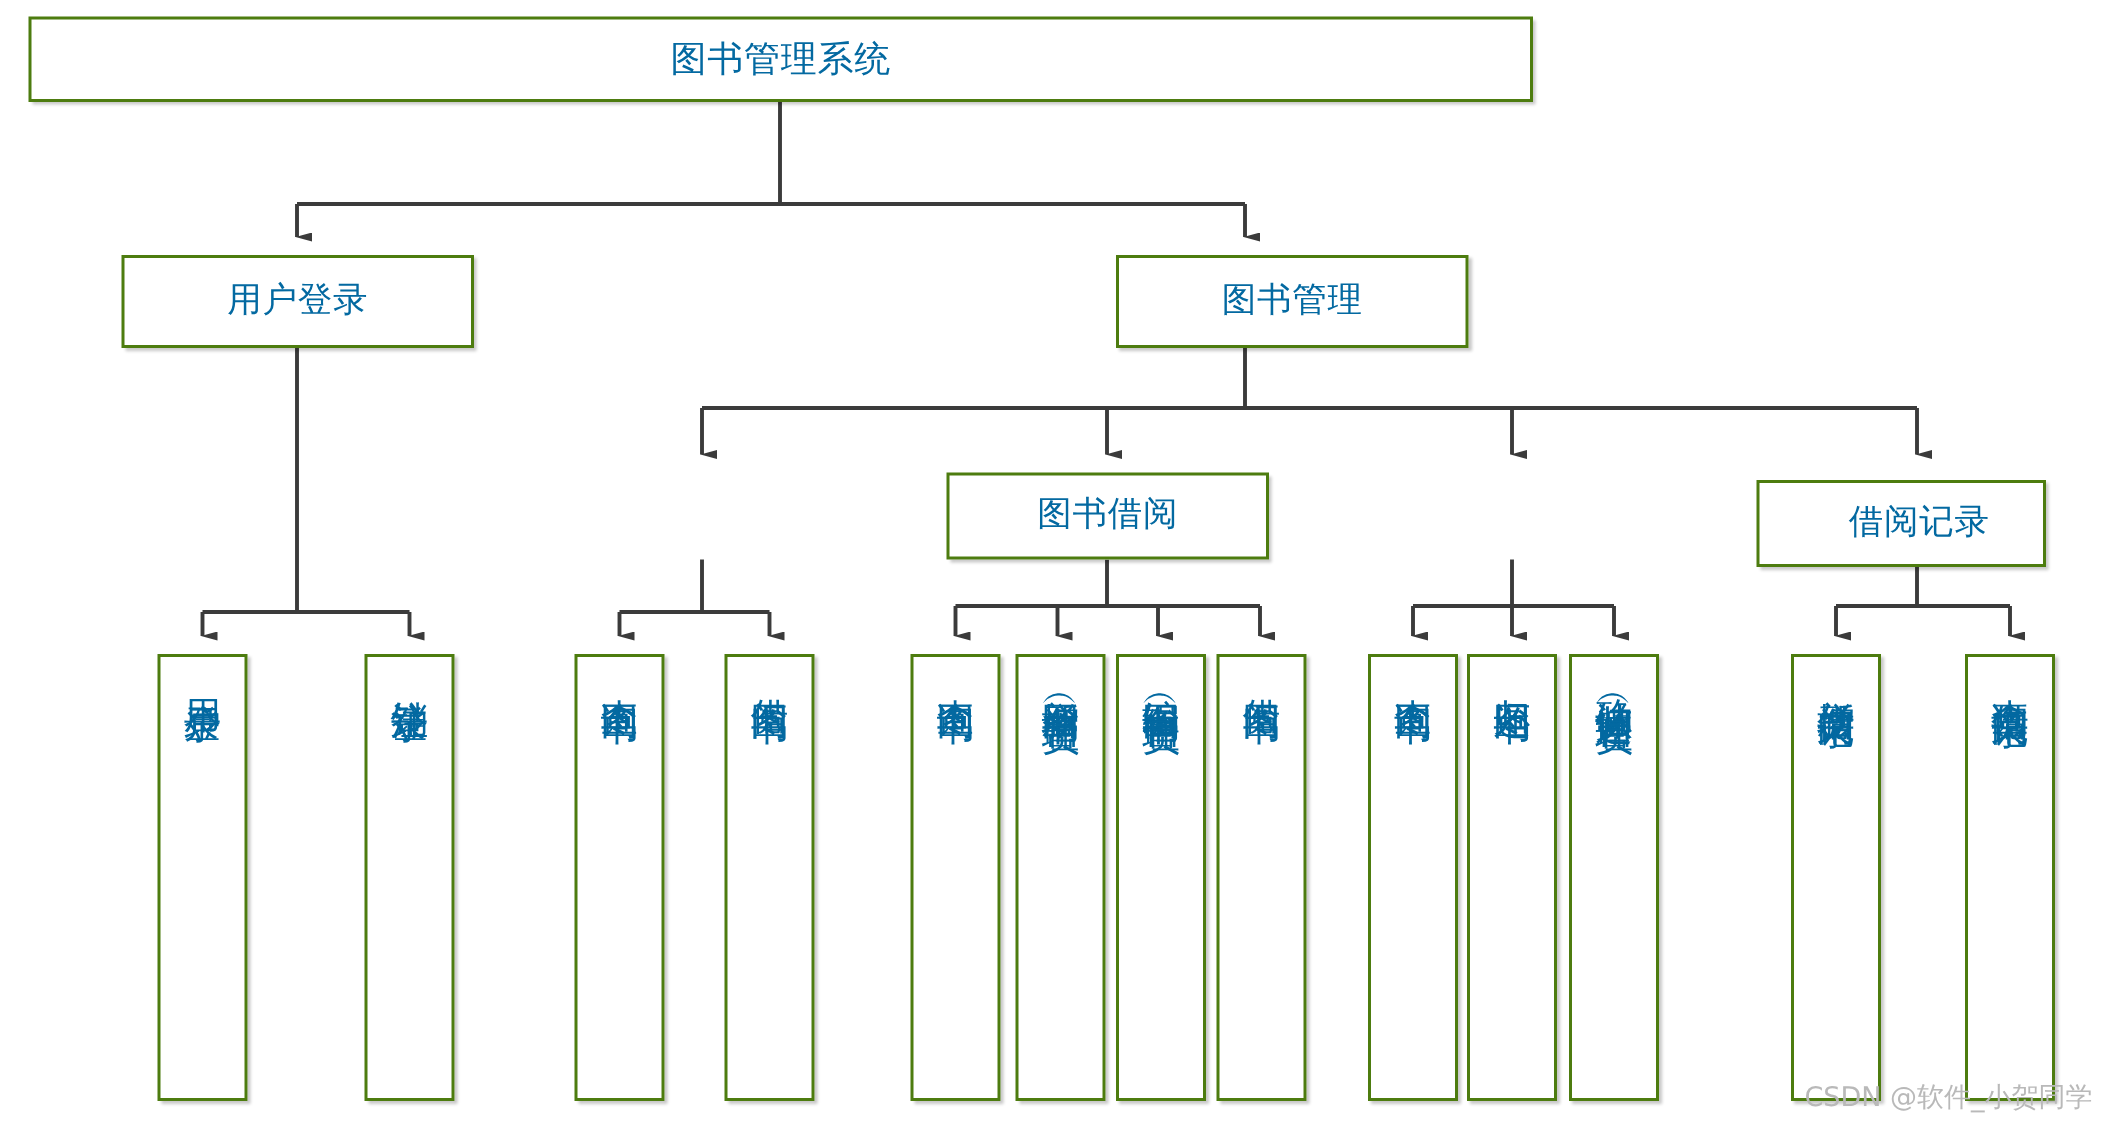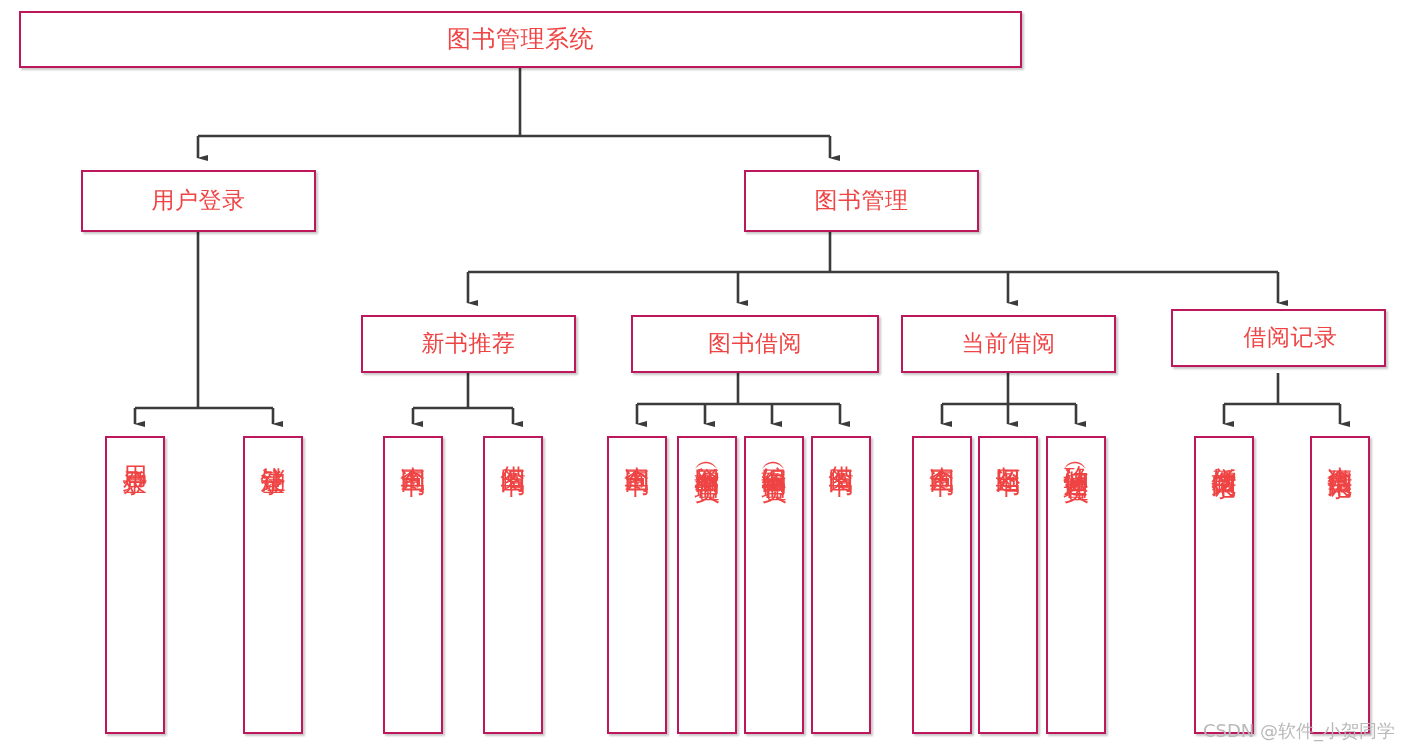--- a/index.html
+++ b/index.html
@@ -23,26 +23,26 @@
     left: 0;
     top: 0;
     width: 1405px;
     height: 747px;
     pointer-events: none;
   }
   .node {
     position: absolute;
     box-sizing: border-box;
     background: #ffffff;
-    border: 2px solid #be185d;
+    border: 2px solid #4d7c0f;
     box-shadow: 2px 2px 2px rgba(0,0,0,0.22);
     display: flex;
     align-items: center;
     justify-content: center;
-    color: #ef4444;
+    color: #0369a1;
     z-index: 2;
   }
   .node .label {
     display: block;
     text-align: center;
     line-height: 1.12;
     letter-spacing: 0.5px;
   }
   
   .node.h .label {
@@ -136,30 +136,24 @@
     <span class="label">图书管理系统</span>
   </div>
 
   <div class="node h" style="left:81px; top:170px; width:235px; height:62px;">
     <span class="label">用户登录</span>
   </div>
   <div class="node h" style="left:744px; top:170px; width:235px; height:62px;">
     <span class="label">图书管理</span>
   </div>
 
-  <div class="node h" style="left:361px; top:315px; width:215px; height:58px;">
-    <span class="label">新书推荐</span>
-  </div>
-  <div class="node h" style="left:631px; top:315px; width:248px; height:58px;">
+  <div class="node h" style="left:631px; top:315px; width:215px; height:58px;">
     <span class="label">图书借阅</span>
   </div>
-  <div class="node h" style="left:901px; top:315px; width:215px; height:58px;">
-    <span class="label">当前借阅</span>
-  </div>
-  <div class="node h" style="left:1171px; top:309px; width:215px; height:58px;padding-left:24px;">
+  <div class="node h" style="left:1171px; top:320px; width:193px; height:58px;padding-left:24px;">
     <span class="label">借阅记录</span>
   </div>
 
   <div class="node v" style="left:105px; top:436px; width:60px; height:298px;">
     <span class="label">用户登录</span>
   </div>
   <div class="node v" style="left:243px; top:436px; width:60px; height:298px;">
     <span class="label">注销登录</span>
   </div>
 

